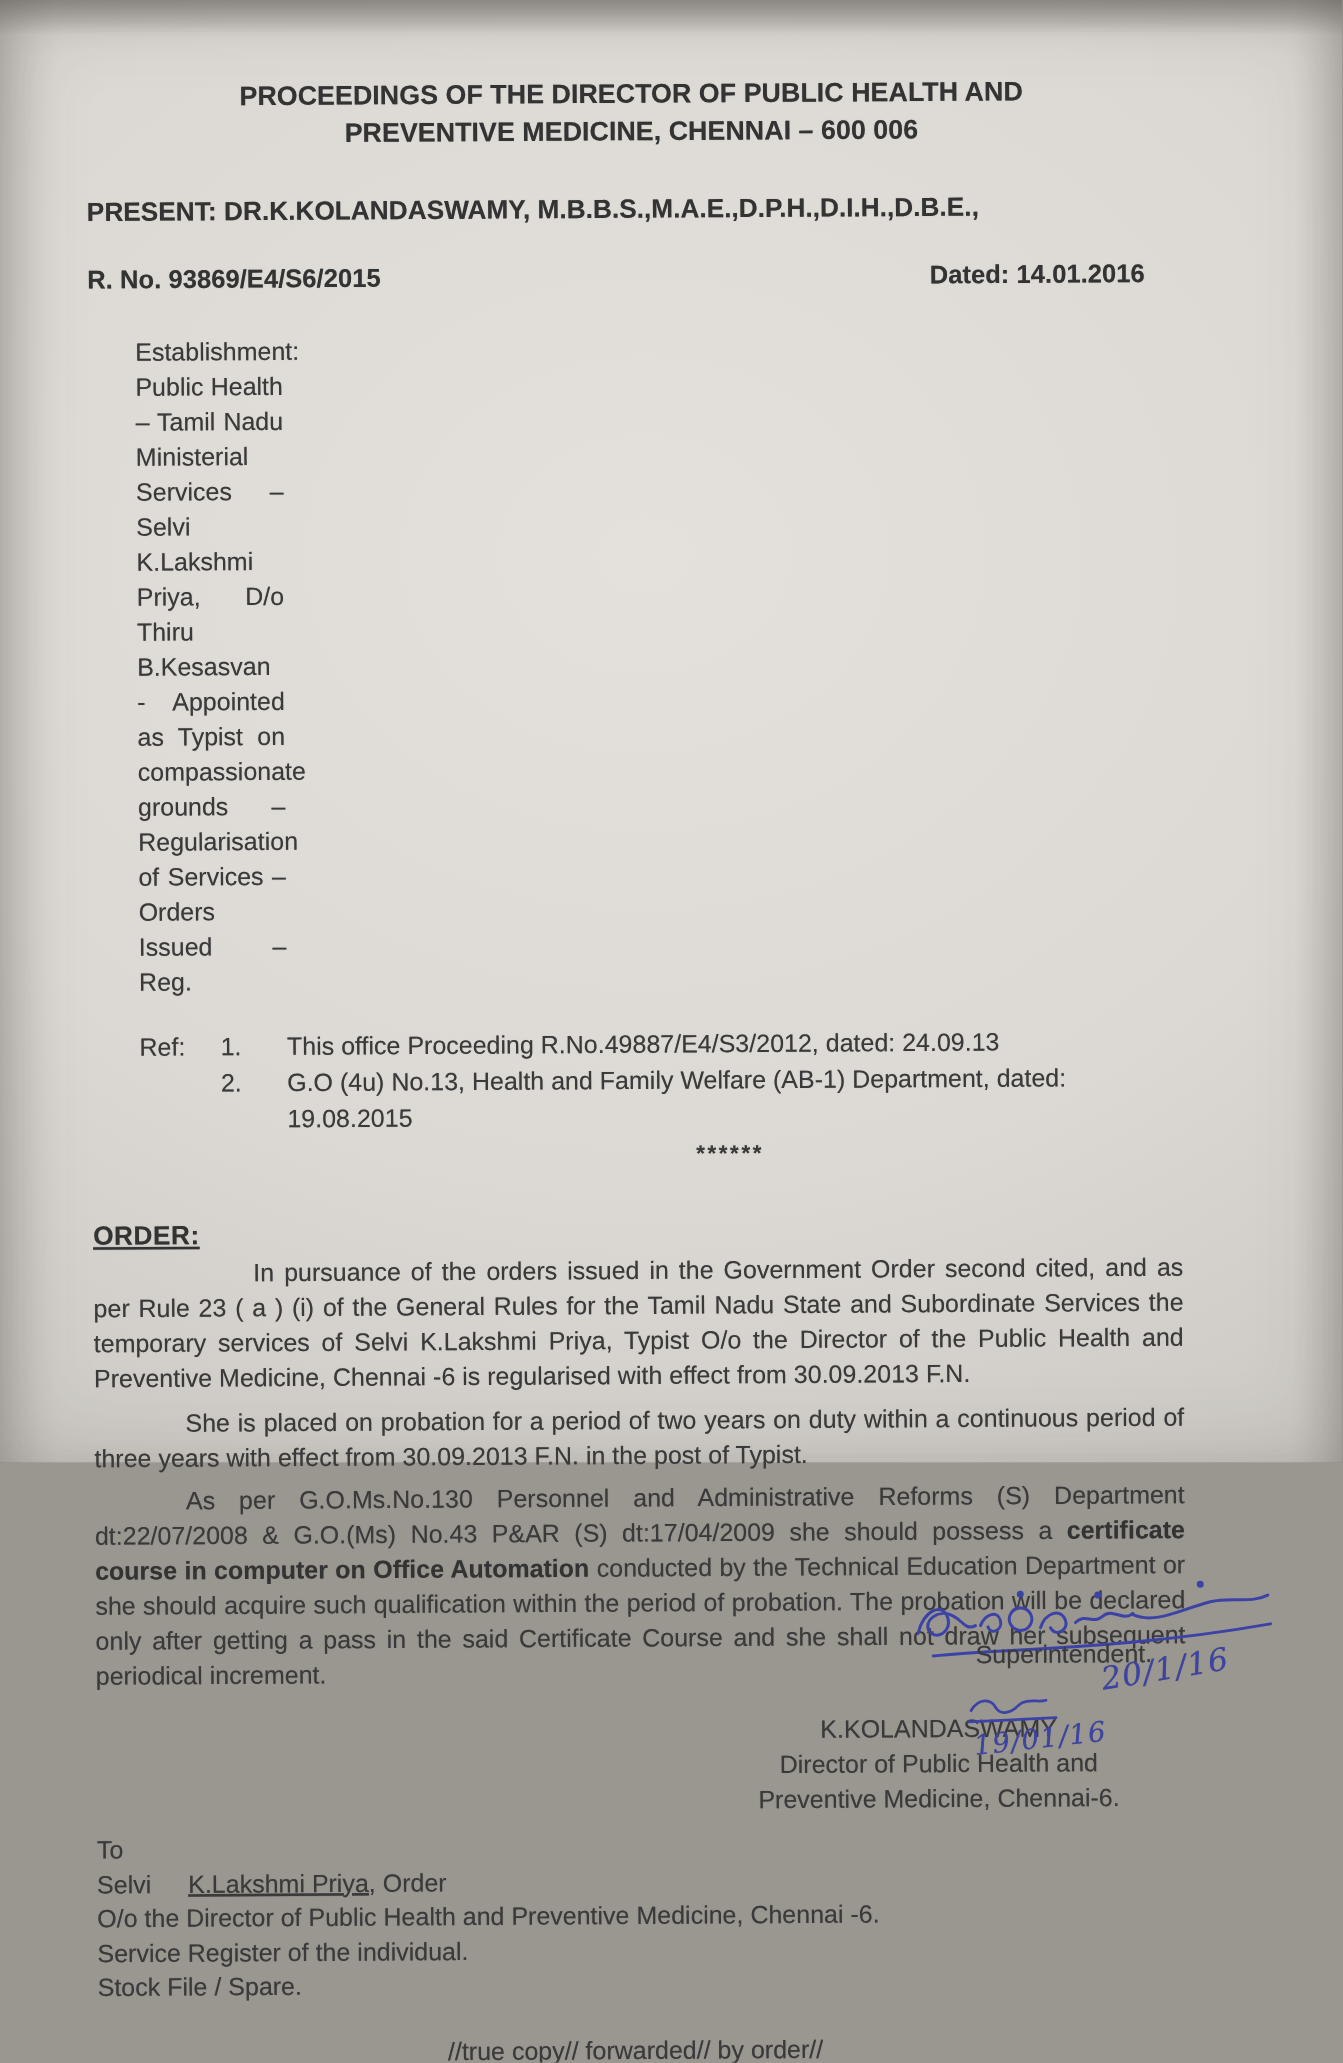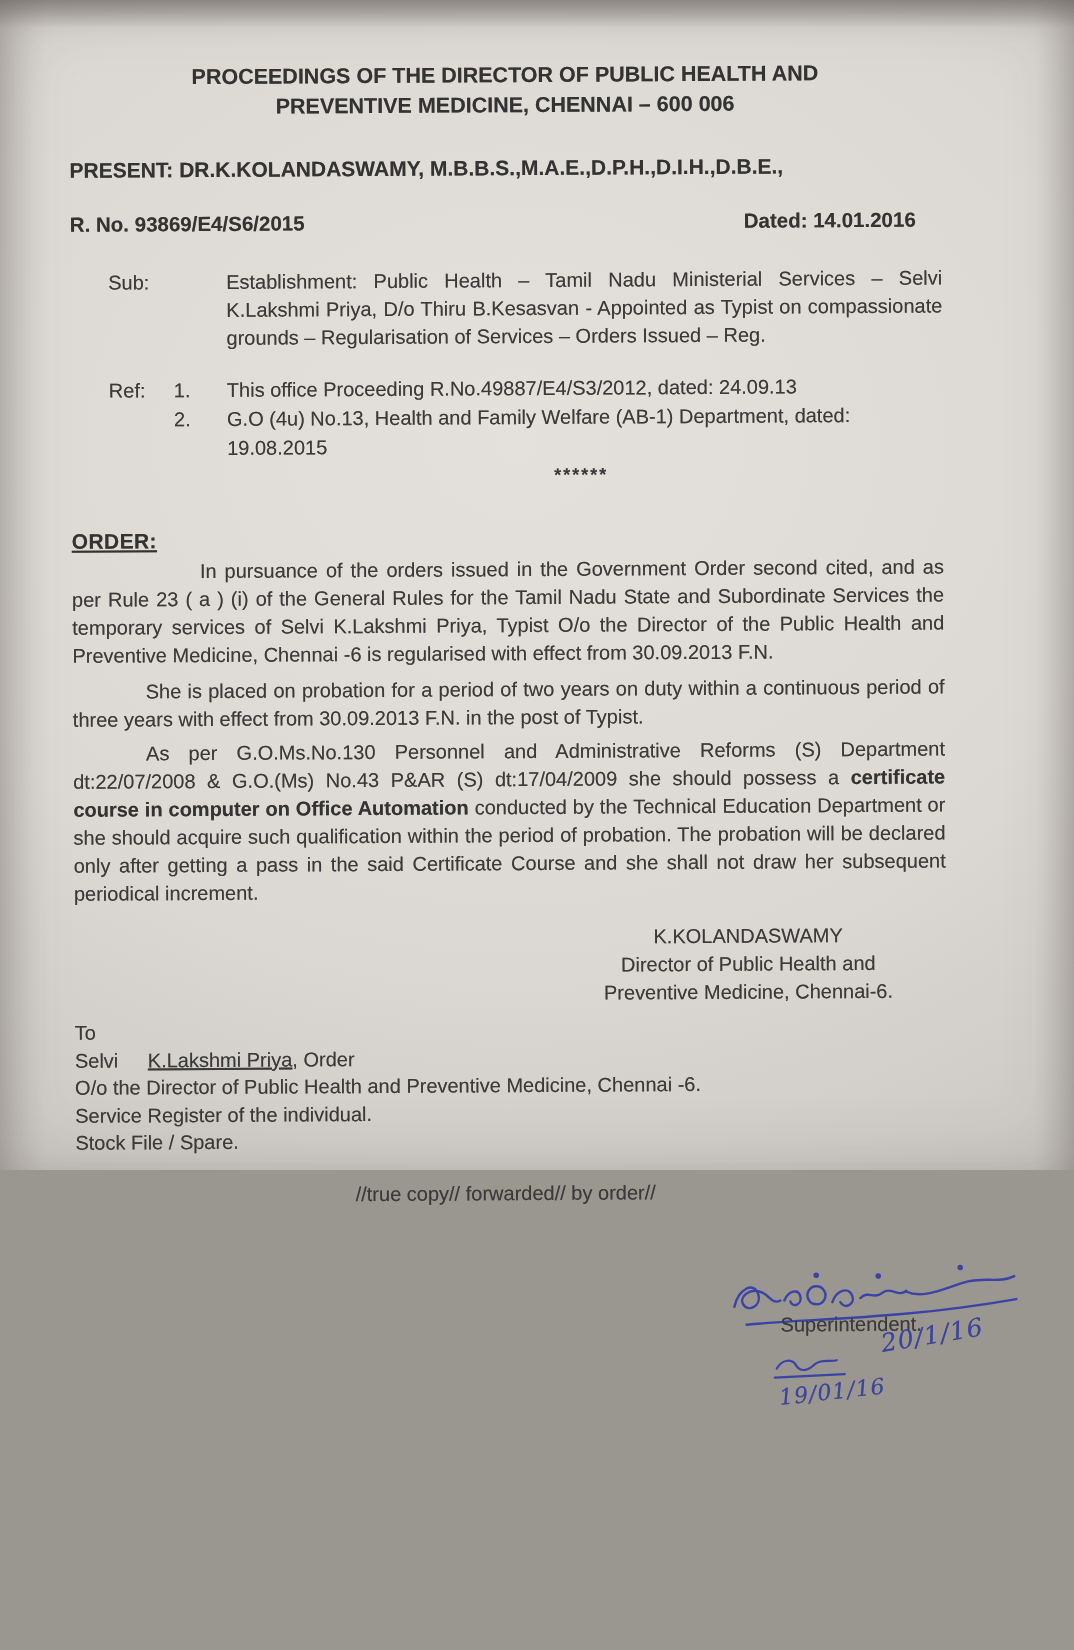--- a/index.html
+++ b/index.html
@@ -74,21 +74,20 @@
     </div>
 
     <div class="present">PRESENT: DR.K.KOLANDASWAMY, M.B.B.S.,M.A.E.,D.P.H.,D.I.H.,D.B.E.,</div>
 
     <div class="rno-row">
       <span>R. No. 93869/E4/S6/2015</span>
       <span class="dated">Dated:  14.01.2016</span>
     </div>
 
     <div class="sub-row">
-      <div>Sub:</div>
       <div class="sub-text">Establishment: Public Health – Tamil Nadu Ministerial Services – Selvi K.Lakshmi Priya, D/o Thiru B.Kesasvan  -  Appointed as Typist on compassionate grounds  – Regularisation of Services – Orders Issued – Reg.</div>
     </div>
 
     <div class="ref-grid">
       <div>Ref:</div>
       <div>1.</div>
       <div>This office Proceeding R.No.49887/E4/S3/2012, dated: 24.09.13</div>
       <div></div>
       <div>2.</div>
       <div>G.O (4u) No.13, Health and Family Welfare (AB-1) Department, dated: 19.08.2015</div>

